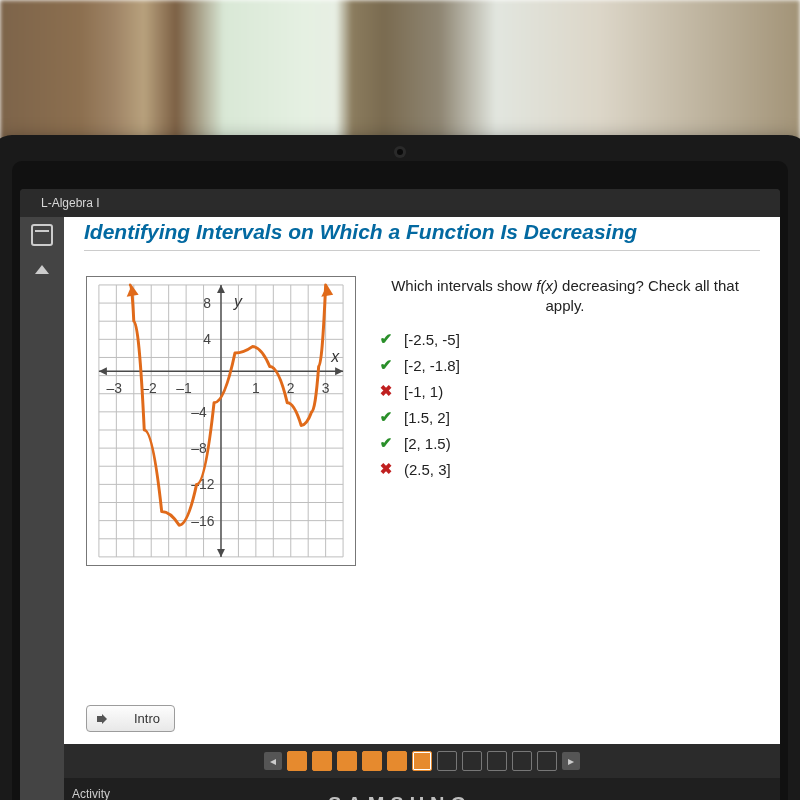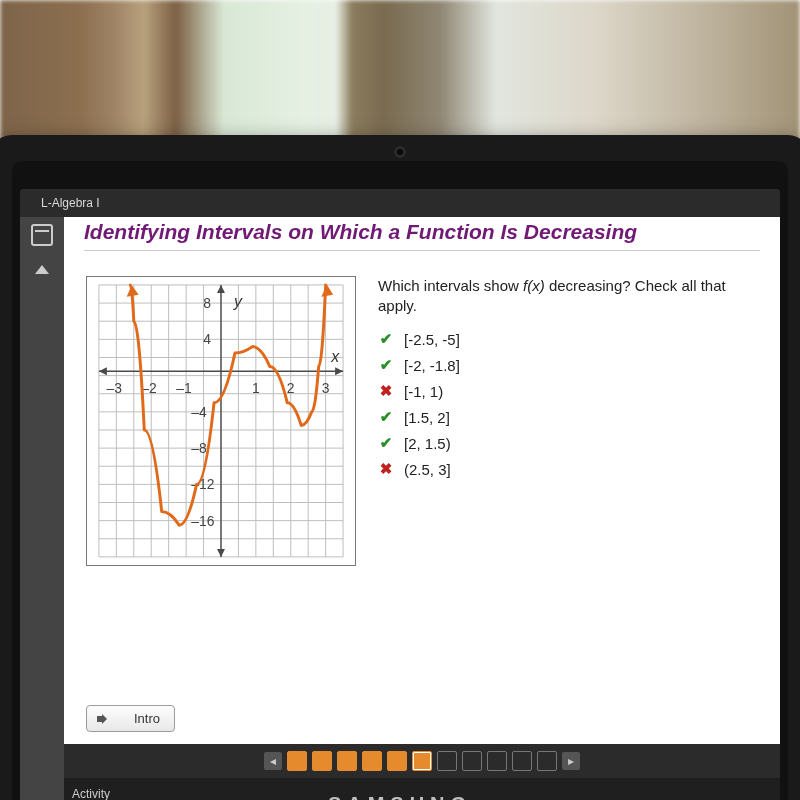--- a/index.html
+++ b/index.html
@@ -16,34 +16,34 @@
   
   .screen{position:absolute;inset:54px 30px 0 30px;background:#2b2b2b;border-radius:4px 4px 0 0;overflow:hidden;}
   .top-dark{height:28px;background:#2b2b2b;color:#d8d8d8;font:12px/28px Arial;padding-left:21px;}
   
   .left-rail{position:absolute;left:0;top:28px;width:44px;bottom:0;background:#444;display:flex;flex-direction:column;align-items:center;padding-top:6px;gap:10px;}
   .rail-btn{width:28px;height:24px;display:flex;align-items:center;justify-content:center;color:#ddd;font-size:16px;}
   .rail-icon-calc{width:18px;height:18px;border:2px solid #ccc;border-radius:3px;position:relative;}
   .rail-icon-calc::before{content:"";position:absolute;top:4px;left:2px;right:2px;height:2px;background:#ccc;}
   
   .content{position:absolute;left:44px;right:0;top:28px;bottom:0;background:#fff;}
-  .lesson-title{color:#701a75;font:italic bold 21px/1 Arial;padding:4px 20px 10px;border-bottom:1px solid transparent;}
+  .lesson-title{color:#0369a1;font:italic bold 21px/1 Arial;padding:4px 20px 10px;border-bottom:1px solid transparent;}
   .lesson-title::after{content:"";display:block;height:1px;background:#ccc;margin-top:8px;filter:blur(.3px);}
   .body-row{display:flex;align-items:flex-start;}
   
   .graph-wrap{width:270px;height:290px;margin:14px 0 0 22px;position:relative;}
   .graph-bg{position:absolute;inset:0;background:#fff;border:1px solid #777;}
   .grid line{stroke:#bdbdbd;stroke-width:1;}
   .axis{stroke:#4a4a4a;stroke-width:1.4;}
   .curve{stroke:#e06a1a;stroke-width:3;fill:none;stroke-linecap:round;stroke-linejoin:round;}
   .arrow{fill:#4a4a4a;}
   .tick-lbl{font:14px Arial;fill:#444;}
   .axis-lbl{font:italic 16px Arial;fill:#333;}
   
-  .answers{flex:1;padding:14px 28px 0 22px;}
+  .answers{flex:1;padding:14px 28px 0 22px;text-align:center;}
   .q-text{font:15px/1.35 Arial;color:#222;margin-bottom:14px;}
   .q-text .fx{font-style:italic;}
   .opt{display:flex;align-items:center;gap:10px;font:15px Arial;color:#222;margin:9px 0;}
   .mk{width:16px;height:16px;display:flex;align-items:center;justify-content:center;font-weight:bold;}
   .ok{color:#2a8f2a;}
   .bad{color:#c02020;}
   
   .intro-btn{position:absolute;left:22px;bottom:78px;border:1px solid #9c9c9c;border-radius:4px;
     background:linear-gradient(#fdfdfd,#e8e8e8);padding:5px 14px 5px 10px;display:flex;align-items:center;gap:23px;
     font:13px Arial;color:#333;}

